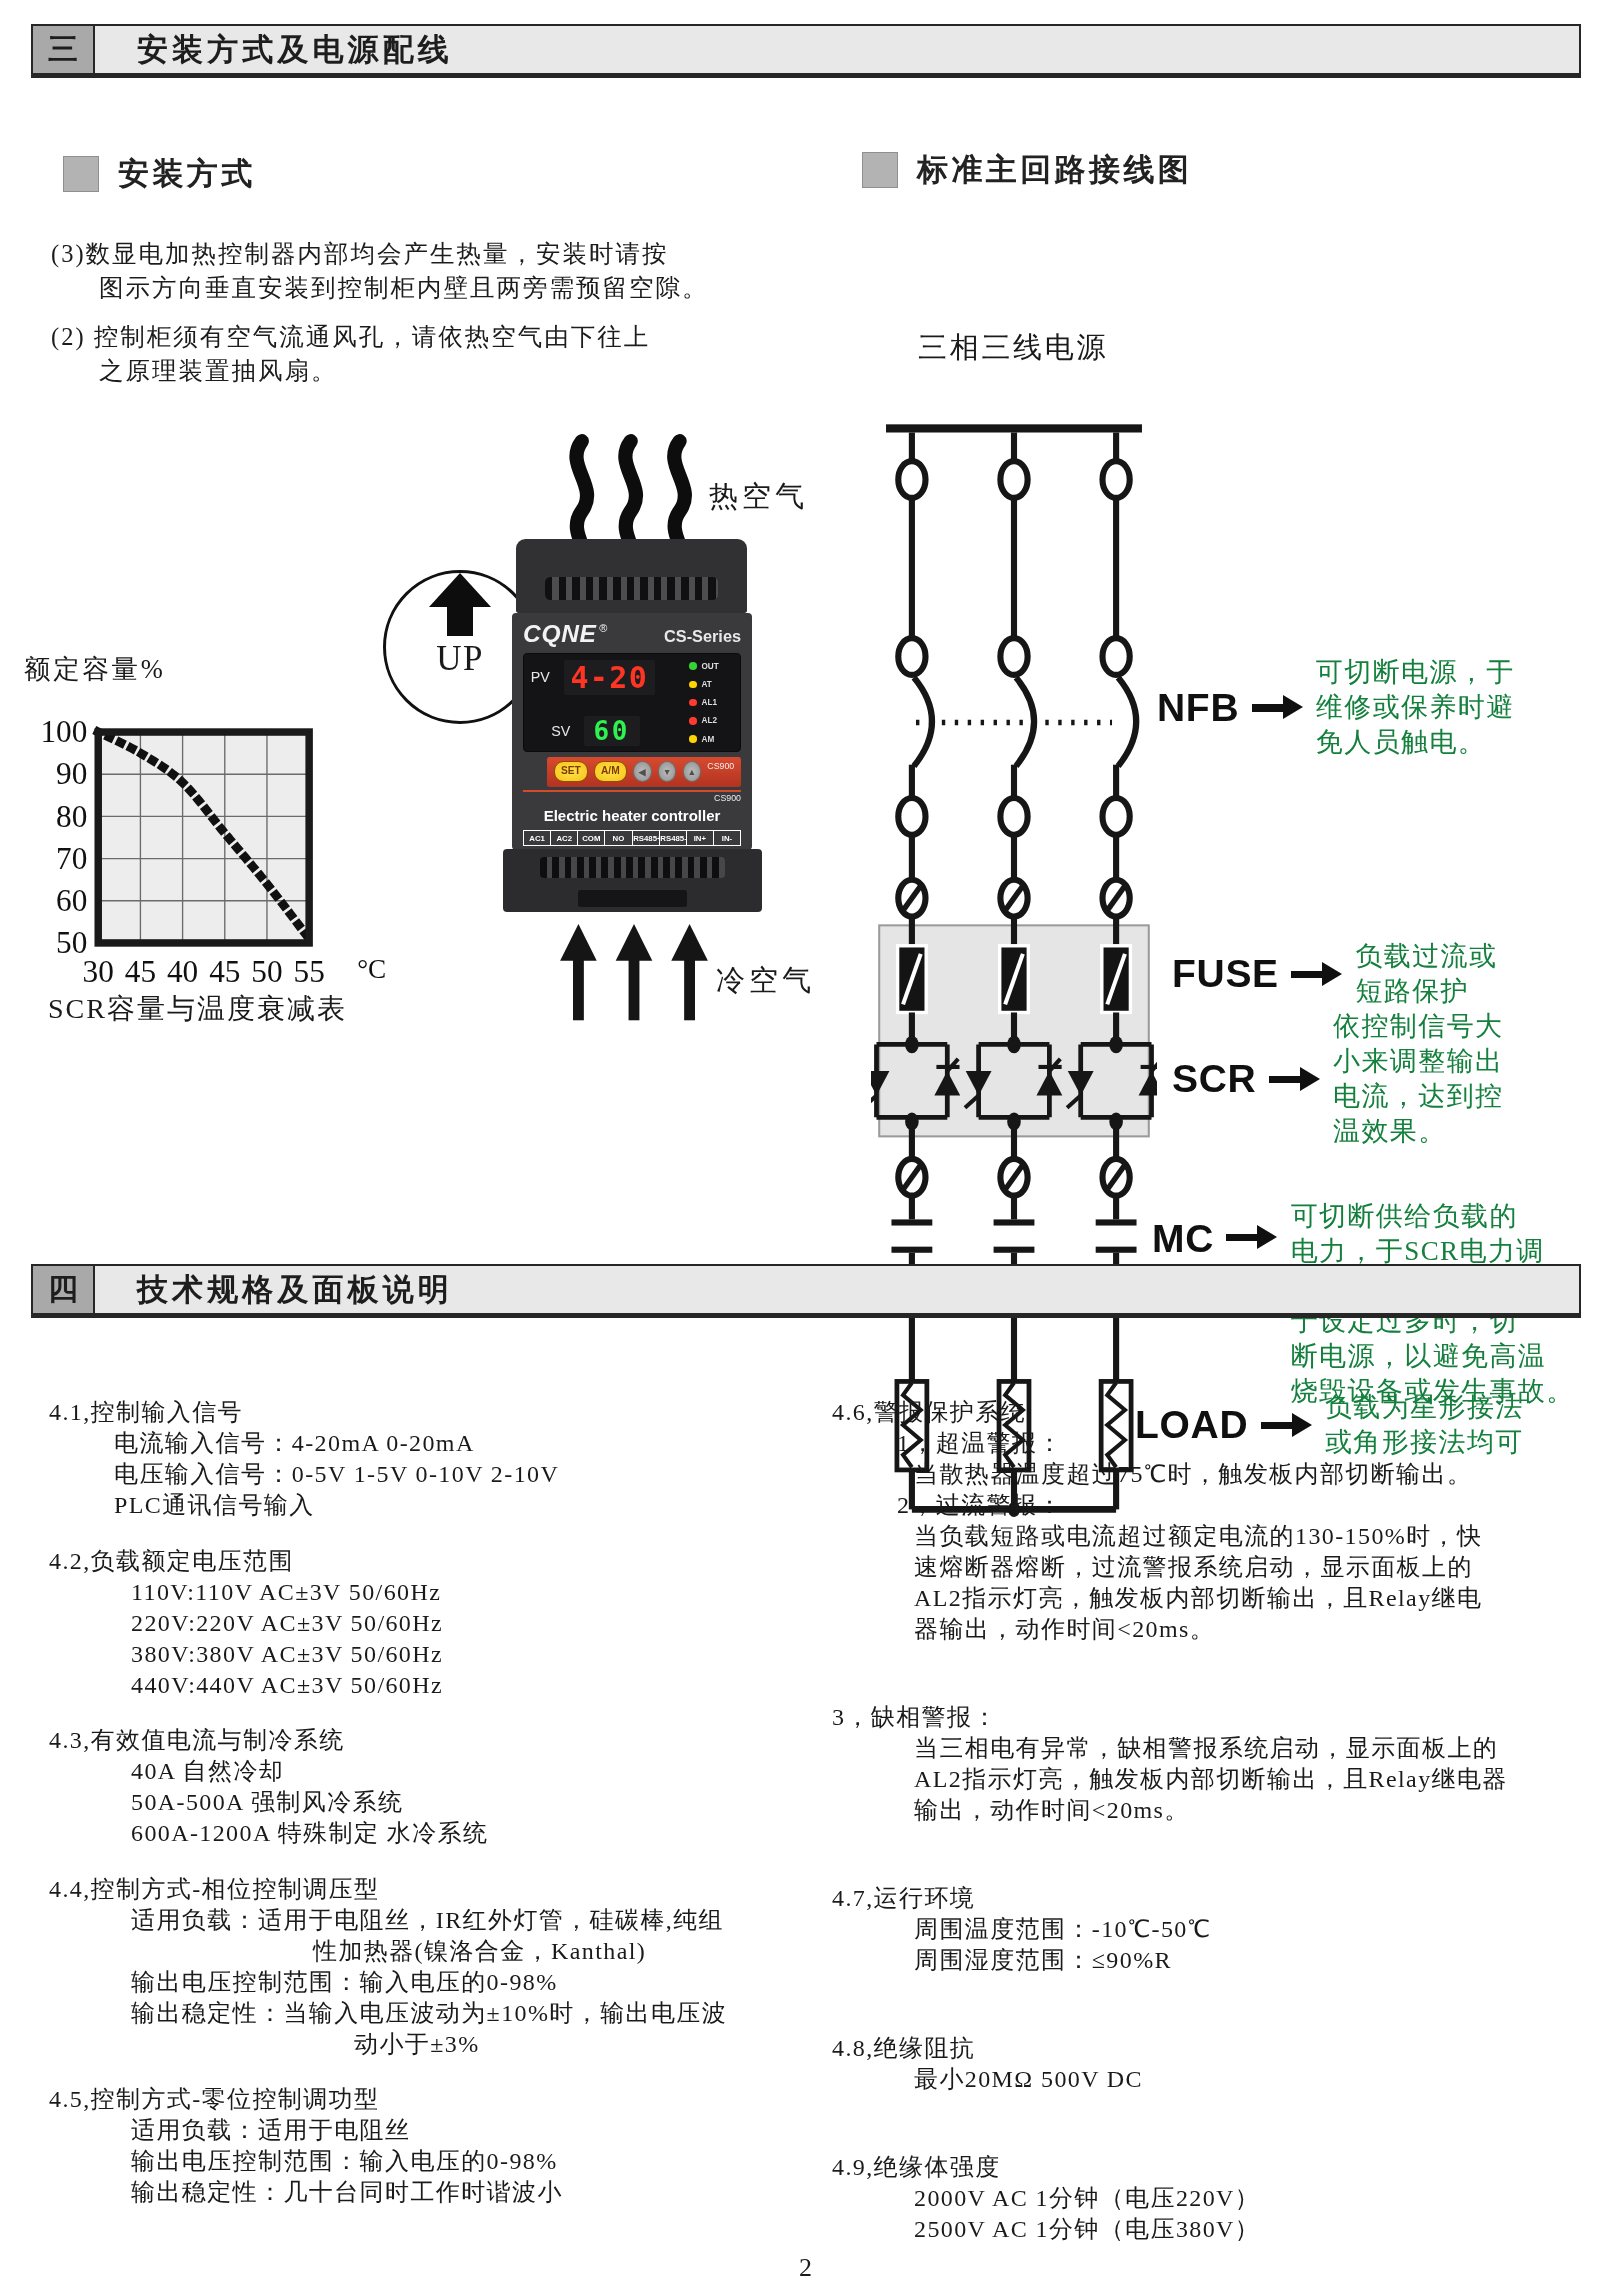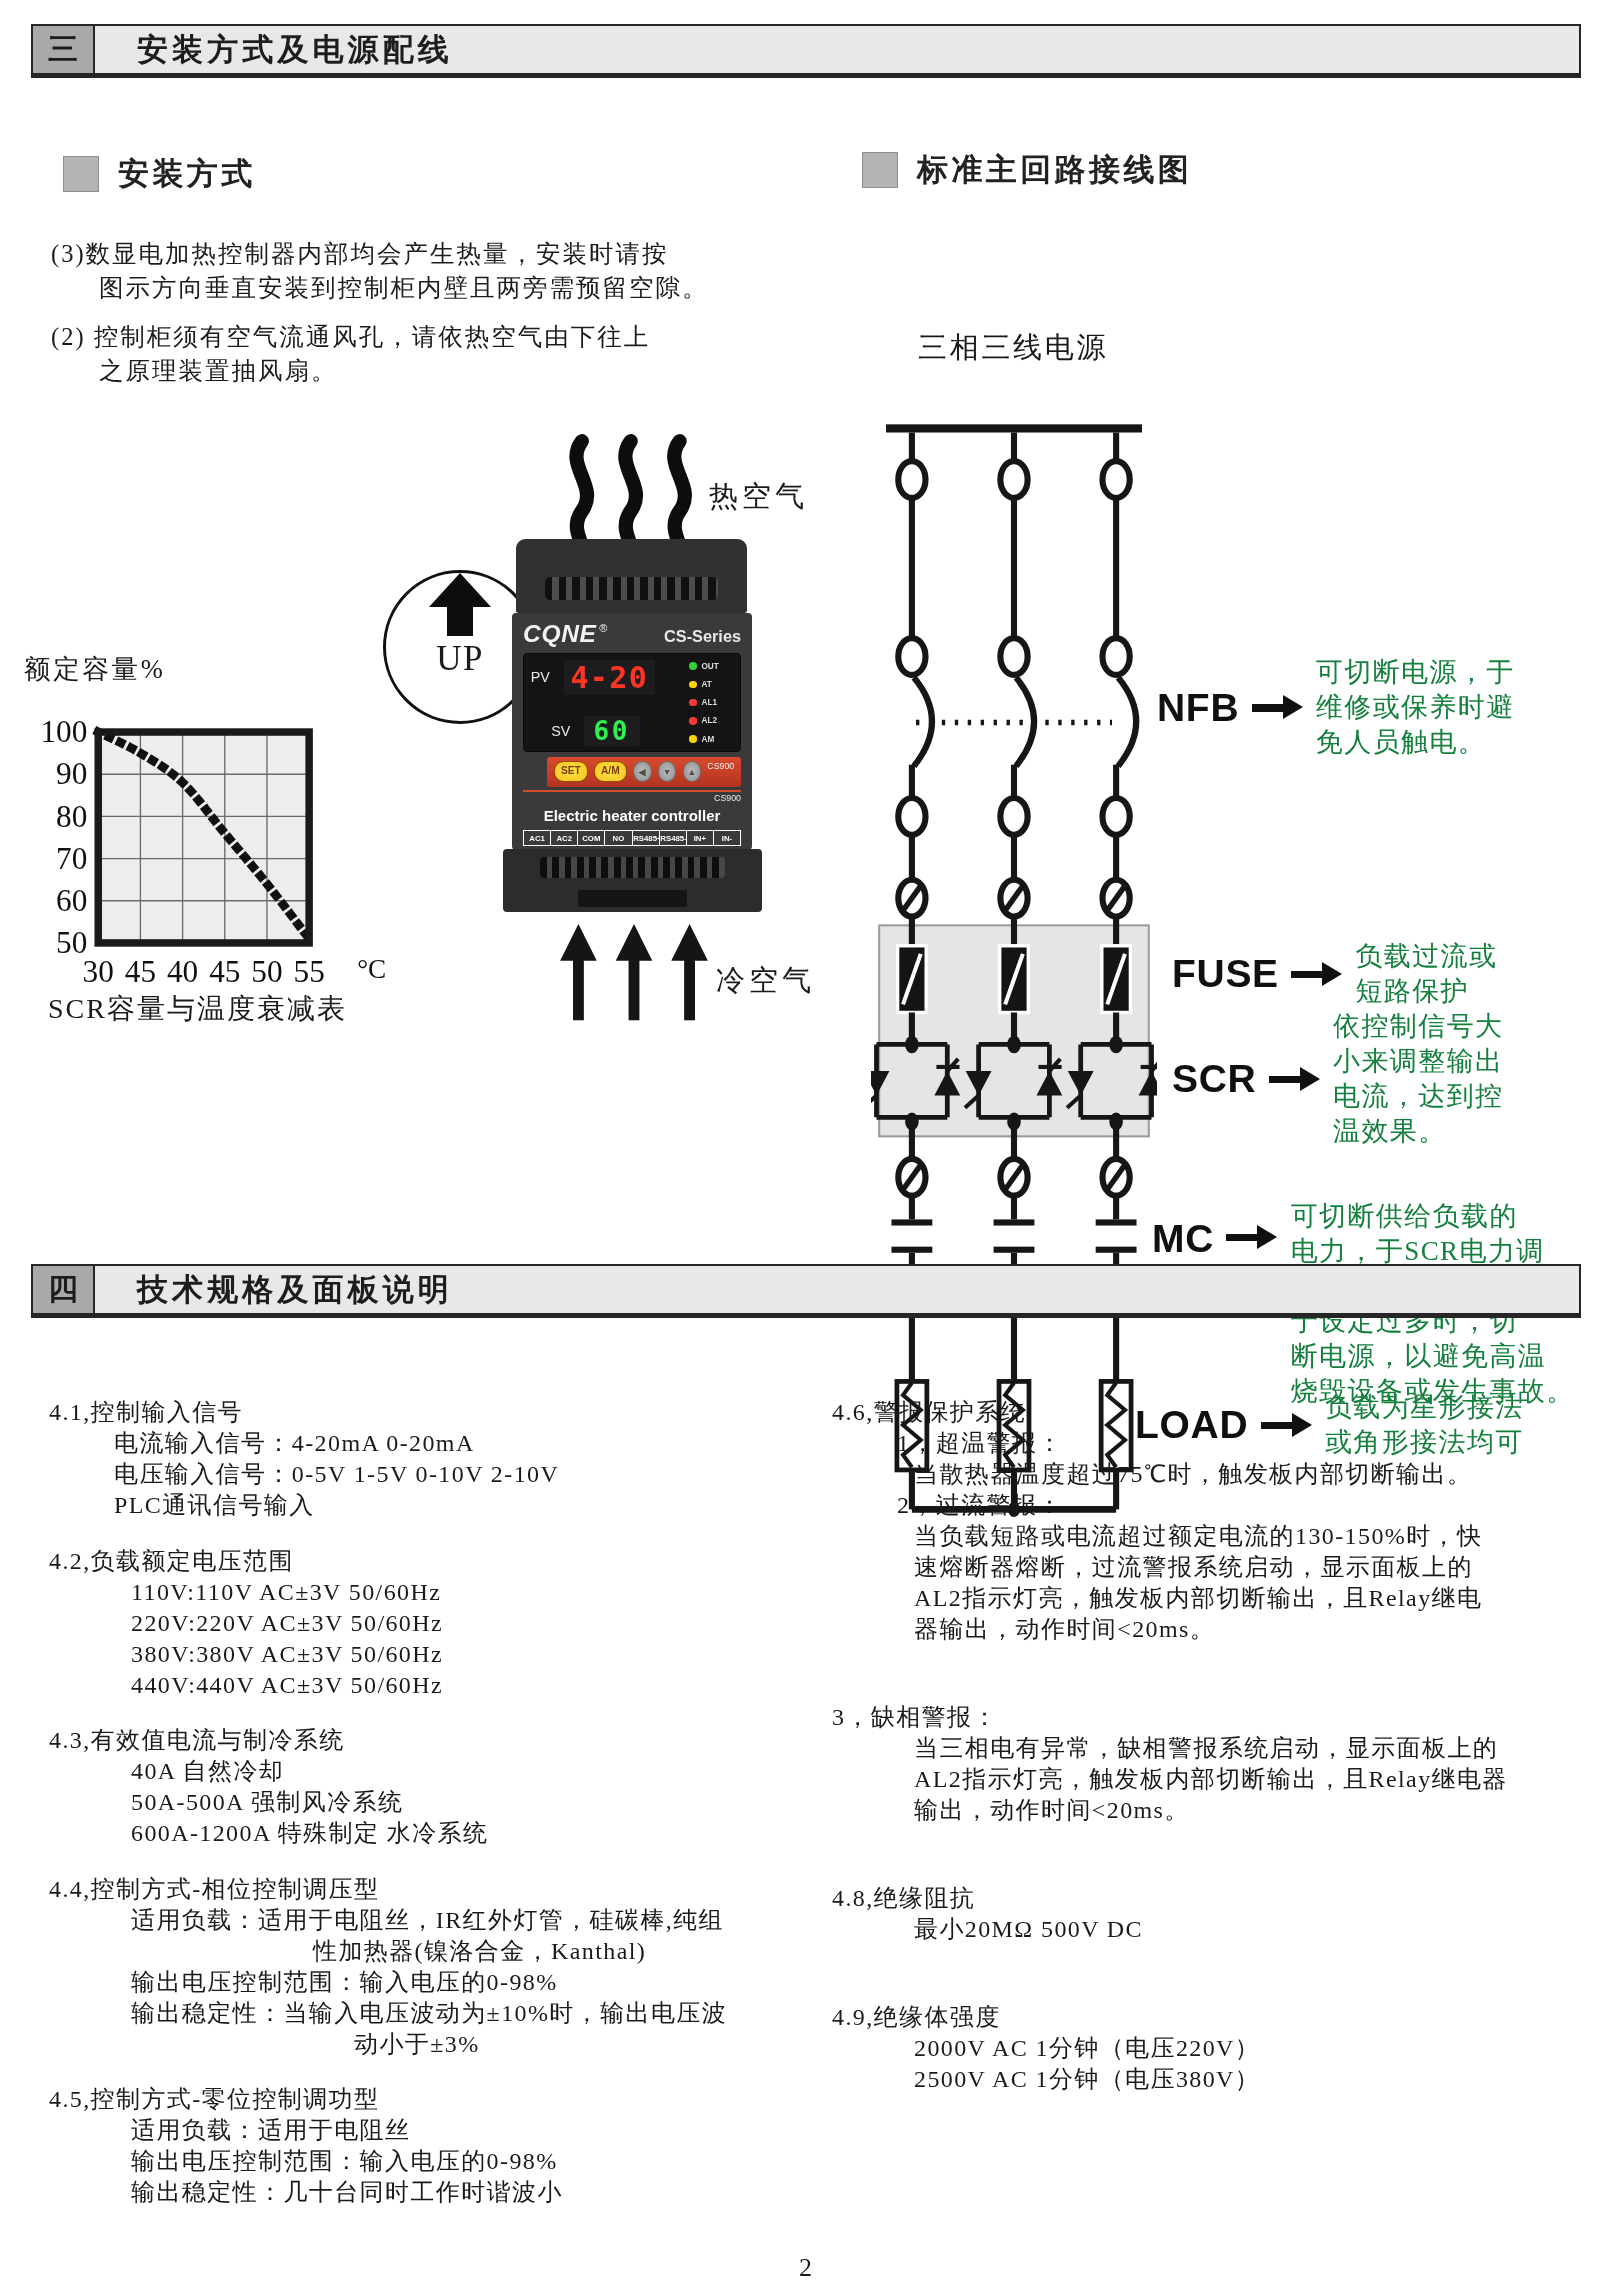--- a/index.html
+++ b/index.html
@@ -466,20 +466,25 @@
         <div class="spec-l i2">AL2指示灯亮，触发板内部切断输出，且Relay继电</div>
         <div class="spec-l i2">器输出，动作时间&lt;20ms。</div>
       </div>
       <div class="spec-sec">
         <div class="spec-h">3，缺相警报：</div>
         <div class="spec-l i2">当三相电有异常，缺相警报系统启动，显示面板上的</div>
         <div class="spec-l i2">AL2指示灯亮，触发板内部切断输出，且Relay继电器</div>
         <div class="spec-l i2">输出，动作时间&lt;20ms。</div>
       </div>
       <div class="spec-sec">
+        <div class="spec-h">4.7,运行环境</div>
+        <div class="spec-l i2">周围温度范围：-10℃-50℃</div>
+        <div class="spec-l i2">周围湿度范围：≤90%R</div>
+      </div>
+      <div class="spec-sec">
         <div class="spec-h">4.8,绝缘阻抗</div>
         <div class="spec-l i2">最小20MΩ 500V DC</div>
       </div>
       <div class="spec-sec">
         <div class="spec-h">4.9,绝缘体强度</div>
         <div class="spec-l i2">2000V AC 1分钟（电压220V）</div>
         <div class="spec-l i2">2500V AC 1分钟（电压380V）</div>
       </div>
     </div>
 

